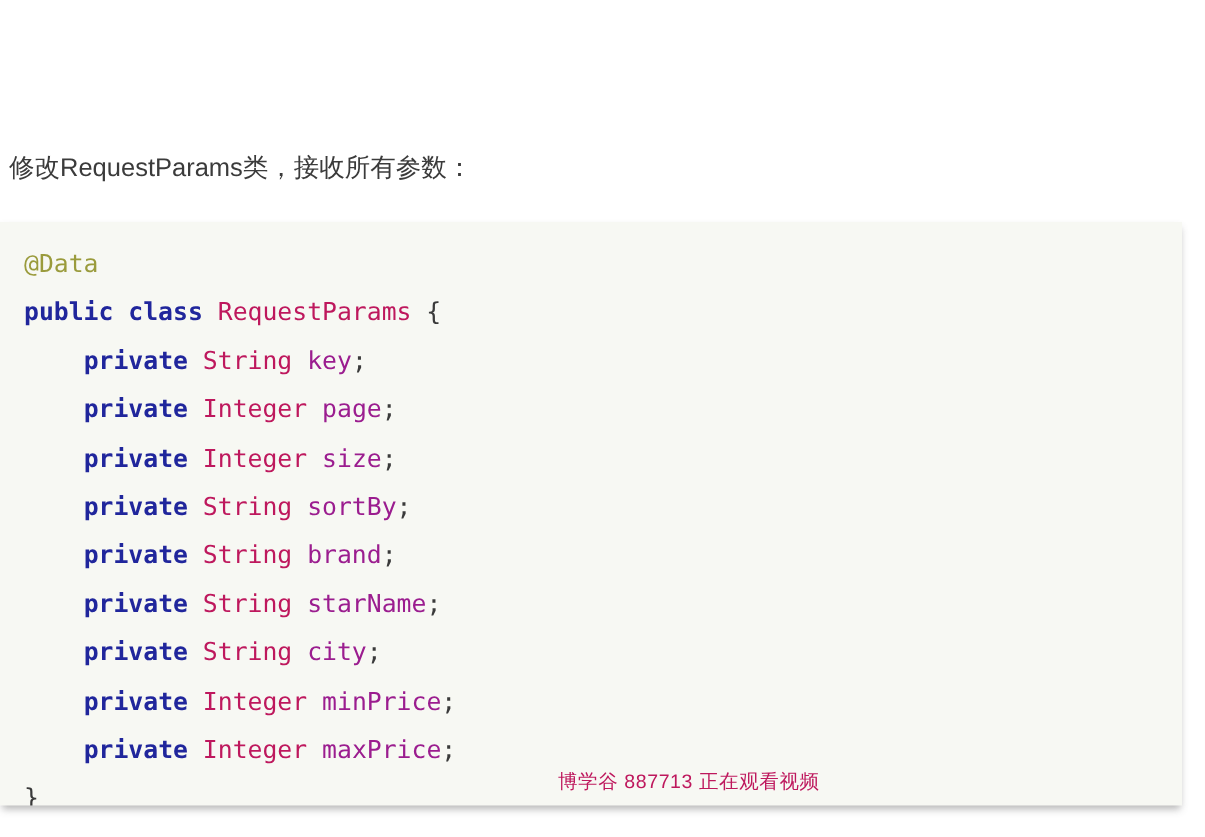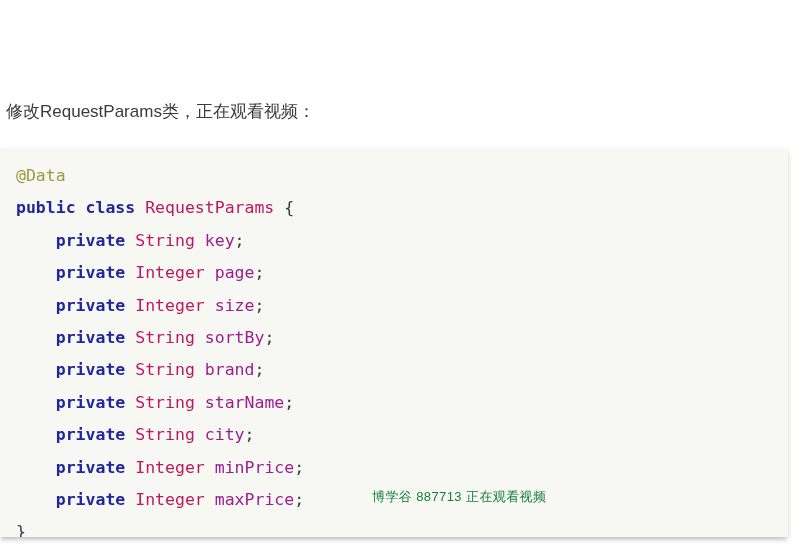--- a/index.html
+++ b/index.html
@@ -78,35 +78,35 @@
   .tok-kw    { color: #20269c; font-weight: 700; }
   .tok-type  { color: #be185d; }
   .tok-field { color: #9b1d8f; font-weight: 400; }
   .tok-plain { color: #3a3a3a; }
   .tok-punc  { color: #3a3a3a; }
 
   
   .watermark {
     position: absolute;
     left: 372px;
-    top: 488px;
+    top: 512px;
     font-size: 13px;
-    color: #15803d;
+    color: #be185d;
     white-space: nowrap;
     letter-spacing: 0.4px;
     pointer-events: none;
   }
 </style>
 </head>
 <body>
 
 <div id="slide">
 
 
-  <div class="slide-subtitle">修改RequestParams类，正在观看视频：</div>
+  <div class="slide-subtitle">修改RequestParams类，接收所有参数：</div>
 
   <div class="code-block">
     <div class="code-lines" id="code-lines"><div class="code-line"><span class="tok-ann">@Data</span></div><div class="code-line"><span class="tok-kw">public</span><span class="tok-plain"> </span><span class="tok-kw">class</span><span class="tok-plain"> </span><span class="tok-type">RequestParams</span><span class="tok-plain"> </span><span class="tok-punc">{</span></div><div class="code-line"><span>    </span><span class="tok-kw">private</span><span class="tok-plain"> </span><span class="tok-type">String</span><span class="tok-plain"> </span><span class="tok-field">key</span><span class="tok-punc">;</span></div><div class="code-line"><span>    </span><span class="tok-kw">private</span><span class="tok-plain"> </span><span class="tok-type">Integer</span><span class="tok-plain"> </span><span class="tok-field">page</span><span class="tok-punc">;</span></div><div class="code-line"><span>    </span><span class="tok-kw">private</span><span class="tok-plain"> </span><span class="tok-type">Integer</span><span class="tok-plain"> </span><span class="tok-field">size</span><span class="tok-punc">;</span></div><div class="code-line"><span>    </span><span class="tok-kw">private</span><span class="tok-plain"> </span><span class="tok-type">String</span><span class="tok-plain"> </span><span class="tok-field">sortBy</span><span class="tok-punc">;</span></div><div class="code-line"><span>    </span><span class="tok-kw">private</span><span class="tok-plain"> </span><span class="tok-type">String</span><span class="tok-plain"> </span><span class="tok-field">brand</span><span class="tok-punc">;</span></div><div class="code-line"><span>    </span><span class="tok-kw">private</span><span class="tok-plain"> </span><span class="tok-type">String</span><span class="tok-plain"> </span><span class="tok-field">starName</span><span class="tok-punc">;</span></div><div class="code-line"><span>    </span><span class="tok-kw">private</span><span class="tok-plain"> </span><span class="tok-type">String</span><span class="tok-plain"> </span><span class="tok-field">city</span><span class="tok-punc">;</span></div><div class="code-line"><span>    </span><span class="tok-kw">private</span><span class="tok-plain"> </span><span class="tok-type">Integer</span><span class="tok-plain"> </span><span class="tok-field">minPrice</span><span class="tok-punc">;</span></div><div class="code-line"><span>    </span><span class="tok-kw">private</span><span class="tok-plain"> </span><span class="tok-type">Integer</span><span class="tok-plain"> </span><span class="tok-field">maxPrice</span><span class="tok-punc">;</span></div><div class="code-line"><span class="tok-punc">}</span></div></div>
   </div>
 
   <div class="watermark">博学谷 887713 正在观看视频</div>
 
 </div>
 
 </body></html>

